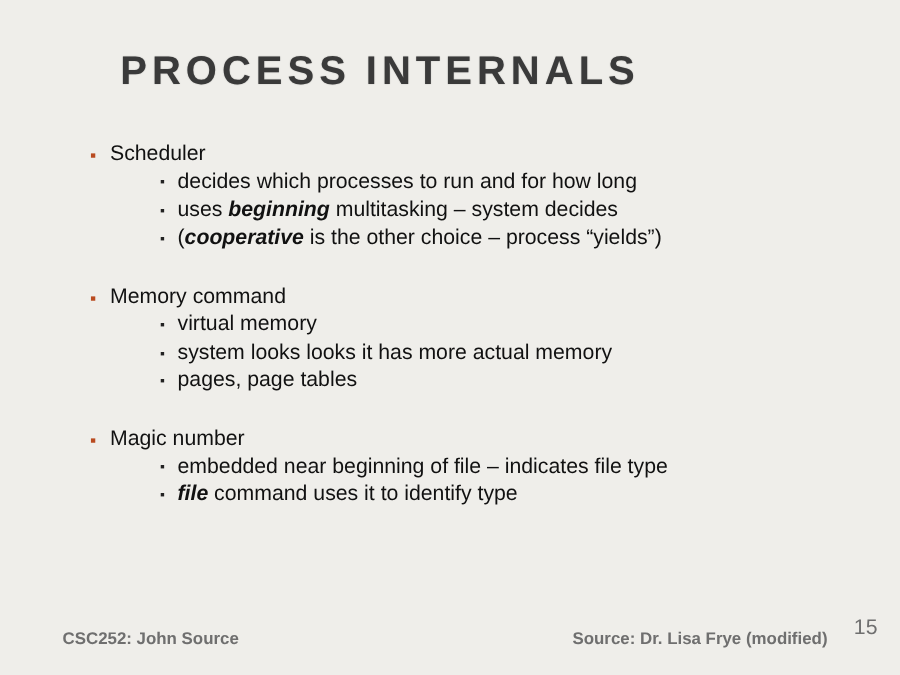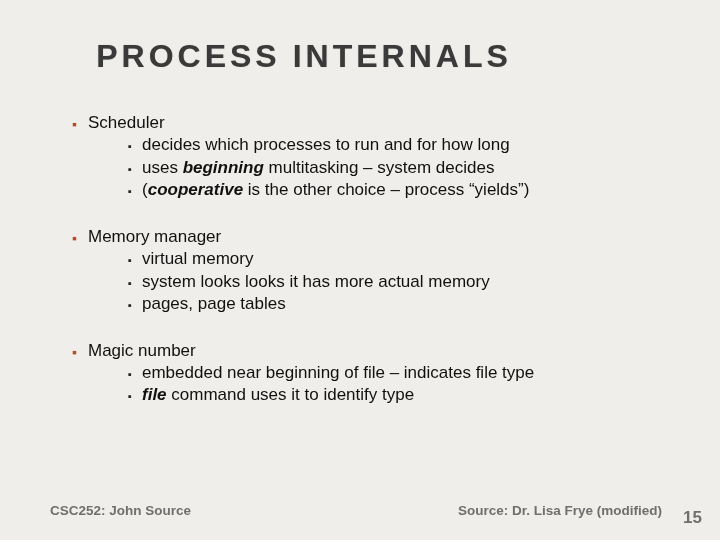--- a/index.html
+++ b/index.html
@@ -84,23 +84,23 @@
     position: absolute;
     right: 58px;
     bottom: 22px;
     font-size: 13.5px;
     font-weight: 700;
     color: #6f6f6f;
   }
   .pagenum {
     position: absolute;
     right: 18px;
-    bottom: 12px;
+    bottom: 28px;
     font-size: 17px;
-    font-weight: 700;
+    font-weight: 400;
     color: #6f6f6f;
   }
   b.em { font-weight: 700; font-style: italic; }
 </style>
 </head>
 <body>
 
 <div class="slide">
 
   <div class="title">
@@ -129,21 +129,21 @@
         <div class="lvl2">
           <div class="row">
             <div class="bullet">▪</div>
             <div class="txt">(<b class="em">cooperative</b> is the other choice – process “yields”)</div>
           </div>
         </div>
       </div>
       <div class="lvl1">
         <div class="row">
           <div class="bullet">▪</div>
-          <div class="txt">Memory manager</div>
+          <div class="txt">Memory command</div>
         </div>
         <div class="lvl2">
           <div class="row">
             <div class="bullet">▪</div>
             <div class="txt">virtual memory</div>
           </div>
         </div>
         <div class="lvl2">
           <div class="row">
             <div class="bullet">▪</div>

